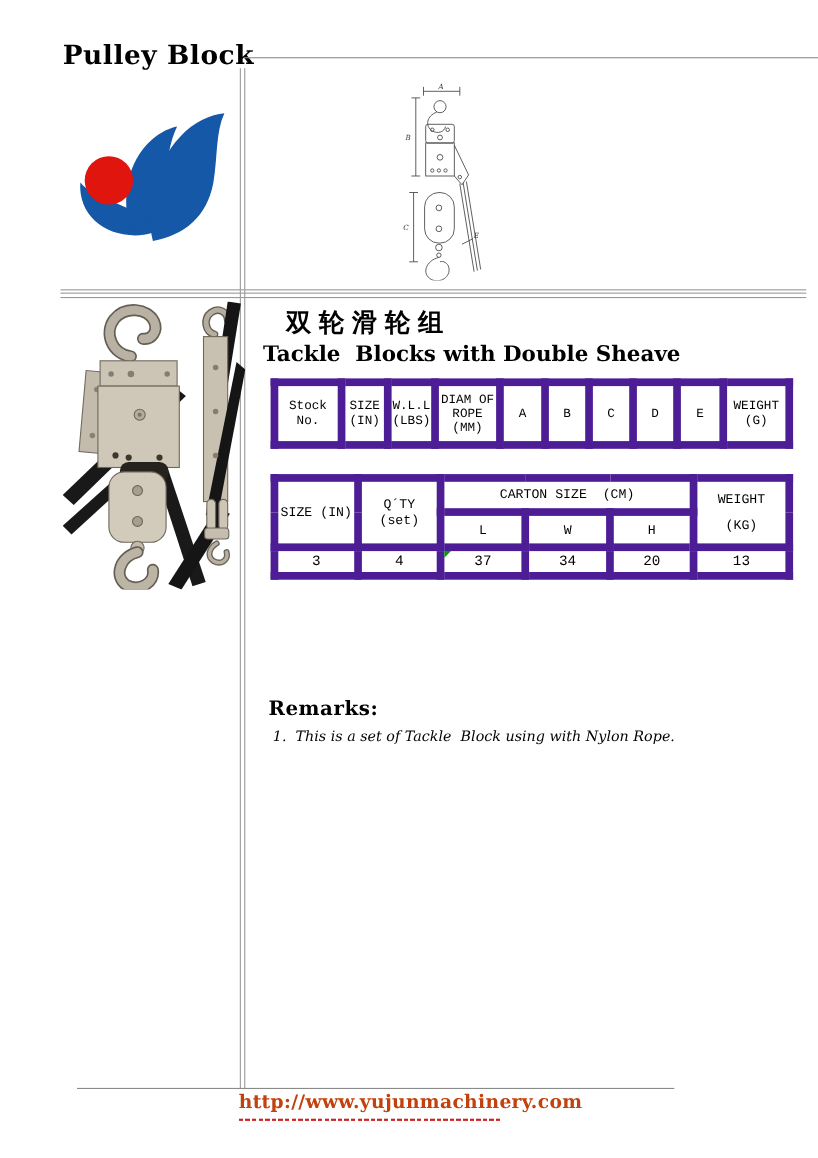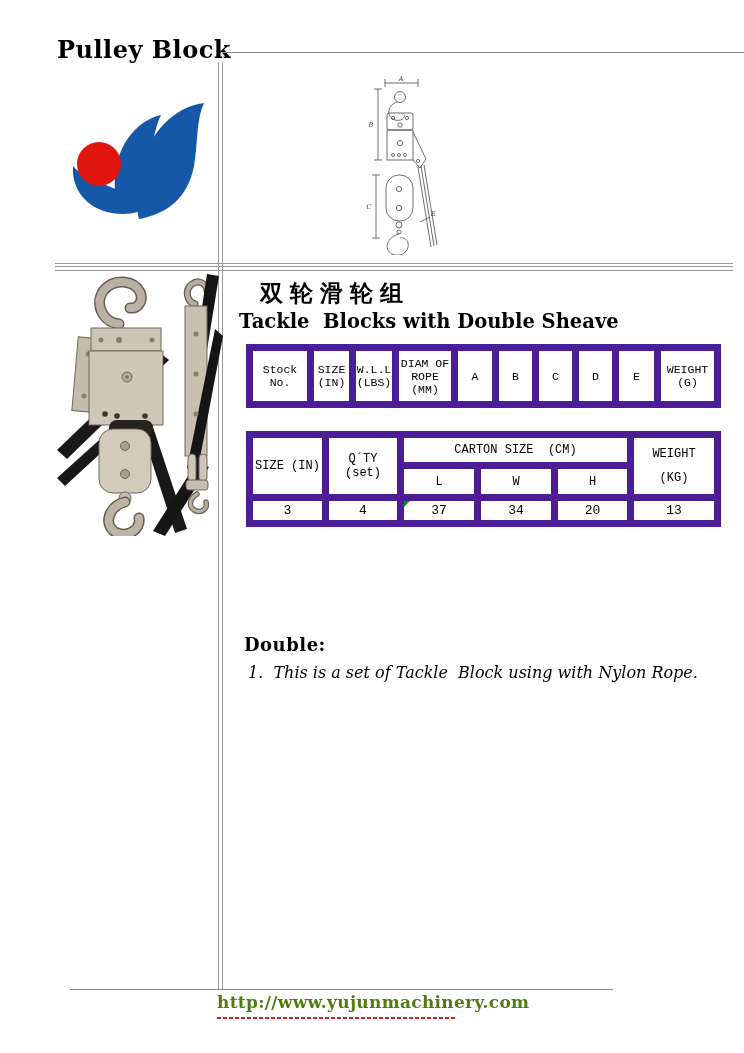--- a/index.html
+++ b/index.html
@@ -40,28 +40,28 @@
   .carton-table .r2 th{height:25px;}
   .carton-table td{height:19px;font-size:13px;}
   .wspre{white-space:pre;}
   .wspl{white-space:pre-line;line-height:24px;}
 
   .marker{position:absolute;left:0;top:0;width:0;height:0;
           border-top:6px solid #00a000;border-right:6px solid transparent;}
 
   .remarks-title{position:absolute;left:244px;top:634px;font-size:18px;font-weight:bold;
     font-family:"DejaVu Serif",serif;letter-spacing:.5px;}
-  .remark{position:absolute;left:248px;font-size:16px;font-style:italic;
+  .remark{position:absolute;left:248px;font-size:13px;font-style:italic;
     font-family:"DejaVu Serif",serif;white-space:pre;}
   .remark.n1{top:663px;}
   .remark.n2{top:685px;}
 
   .footer-rule{position:absolute;left:70px;top:989px;width:543px;height:1px;background:#8a8a8a;}
   .footer-url{position:absolute;left:217px;top:992px;font-size:17px;font-weight:bold;
-    font-family:"DejaVu Serif",serif;letter-spacing:.3px;text-decoration:none;color:#4d7c0f;}
+    font-family:"DejaVu Serif",serif;letter-spacing:.3px;text-decoration:none;color:#c2410c;}
   .squiggle{position:absolute;left:217px;top:1017px;width:240px;height:2px;
     background:repeating-linear-gradient(90deg,#cc2222 0,#cc2222 4px,transparent 4px,transparent 6px);}
 </style>
 </head>
 <body>
 
 <div class="page">
 
   <div class="page-title">Pulley Block</div>
   <div class="top-rule"></div>
@@ -231,20 +231,20 @@
       <td>3</td>
       <td>4</td>
       <td><span class="marker"></span><span>37</span></td>
       <td>34</td>
       <td>20</td>
       <td>13</td>
     </tr>
   </tbody>
     </table>
 
-  <div class="remarks-title">Double:</div>
+  <div class="remarks-title">Remarks:</div>
   <div class="remark n1">1.  This is a set of Tackle  Block using with Nylon Rope.</div>
 
   <div class="footer-rule"></div>
   <a class="footer-url" href="#">http://www.yujunmachinery.com</a>
   <div class="squiggle"></div>
 
 </div>
 
 </body></html>

